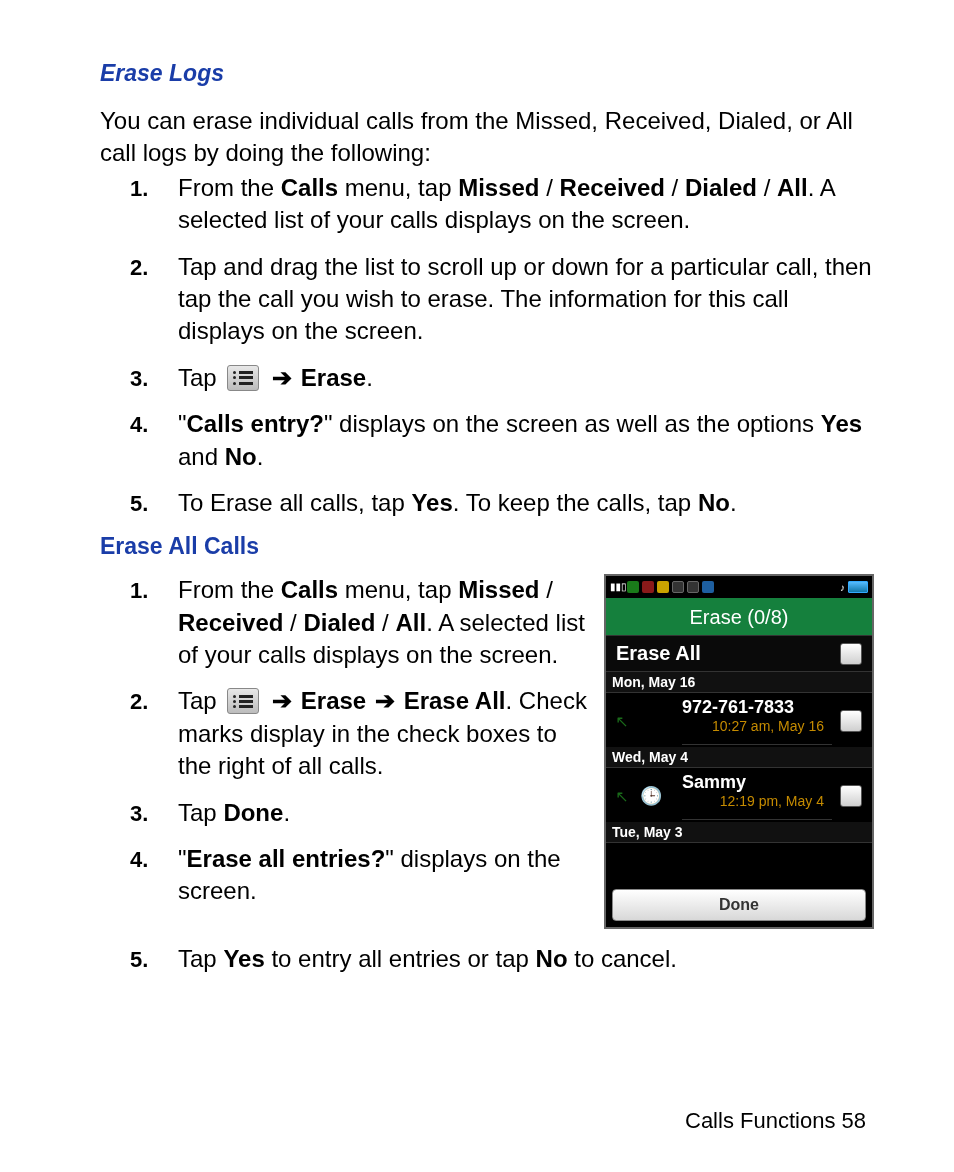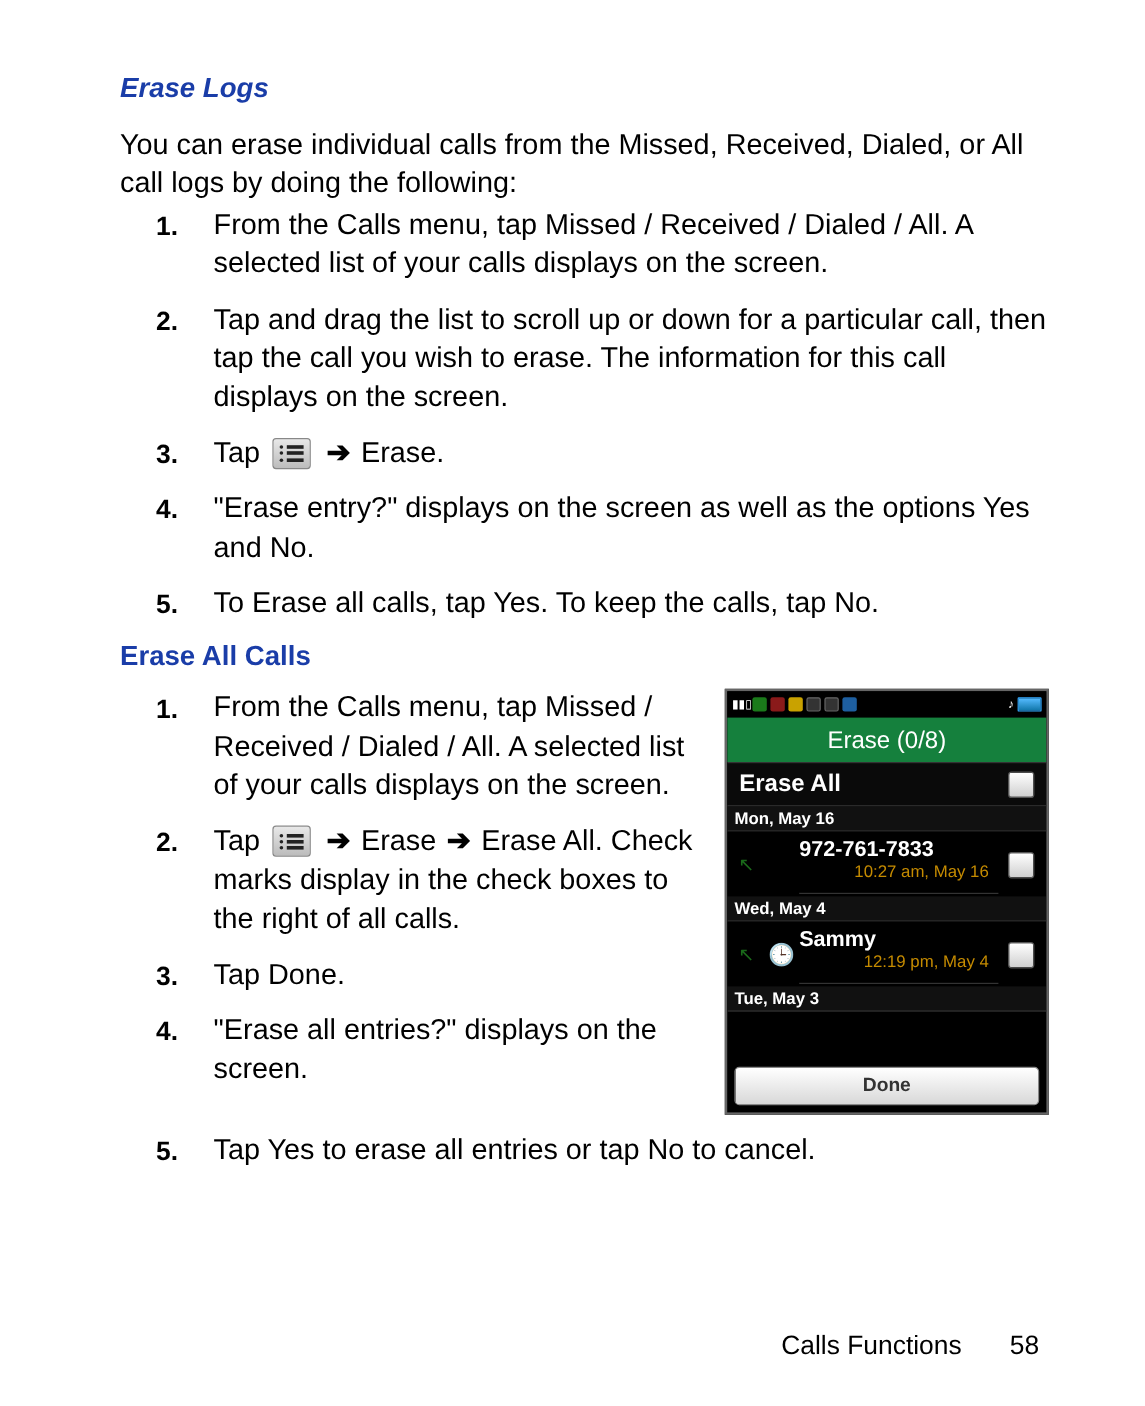--- a/index.html
+++ b/index.html
@@ -44,21 +44,21 @@
     }
     .li-num {
       font-weight: bold;
       min-width: 48px;
       font-size: 22px;
       padding-top: 2px;
     }
     .li-body {
       flex: 1;
     }
-    b { font-weight: normal; }
+    b { font-weight: bold; }
     .menu-icon {
       display: inline-flex;
       align-items: center;
       justify-content: center;
       vertical-align: text-bottom;
       width: 32px;
       height: 26px;
       background: linear-gradient(#e8e8e8,#bcbcbc);
       border: 1px solid #888;
       border-radius: 3px;
@@ -179,21 +179,21 @@
       justify-content: center;
       color: #1a6b1a;
       font-size: 16px;
     }
     .call-mid-icon {
       width: 18px;
       color: #c58b00;
       font-size: 18px;
       text-align: center;
     }
-    .call-info { flex: 1; }
+    .call-info { flex: 1; margin-left: 16px; }
     .call-line1 {
       color: #fff;
       font-size: 18px;
       font-weight: bold;
     }
     .call-line2 {
       color: #c58b00;
       font-size: 14px;
       text-align: right;
       padding-right: 8px;
@@ -214,21 +214,21 @@
     }
     .phone-body { flex: 1; display: flex; flex-direction: column; overflow: hidden; }
     .list-area { flex: 1; overflow: hidden; }
     .footer {
       position: absolute;
       bottom: 38px;
       right: 88px;
       font-size: 22px;
       color: #000;
     }
-    .footer .pn { margin-left: 34px; }
+    .footer .pn { }
     .after-two-col { margin-top: 14px; }
   </style>
 </head>
 <body>
 
 <div class="section-title">Erase Logs</div>
 <p class="intro">You can erase individual calls from the Missed, Received, Dialed, or All call logs by doing the following:</p>
 
 <ol class="num-list">
   <li>
@@ -264,21 +264,21 @@
         </span>
       </span>
       <span class="arrow">➔</span>
       <b>Erase</b><span>.</span>
     </span>
   </li>
 
   <li>
     <span class="li-num">4.</span>
     <span class="li-body">
-      <span>"</span><b>Erase entry?</b><span>" displays on the screen as well as the options </span><b>Yes</b><span> and </span><b>No</b><span>.</span>
+      <span>"</span><b>Calls entry?</b><span>" displays on the screen as well as the options </span><b>Yes</b><span> and </span><b>No</b><span>.</span>
     </span>
   </li>
 
   <li>
     <span class="li-num">5.</span>
     <span class="li-body">
       <span>To Erase all calls, tap </span><b>Yes</b><span>. To keep the calls, tap </span><b>No</b><span>.</span>
     </span>
   </li>
 </ol>
@@ -391,21 +391,21 @@
 
       <div class="done-btn">Done</div>
     </div>
   </div>
 </div>
 
 <ol class="num-list after-two-col">
   <li>
     <span class="li-num">5.</span>
     <span class="li-body">
-      <span>Tap </span><b>Yes</b><span> to erase all entries or tap </span><b>No</b><span> to cancel.</span>
+      <span>Tap </span><b>Yes</b><span> to entry all entries or tap </span><b>No</b><span> to cancel.</span>
     </span>
   </li>
 </ol>
 
 <div class="footer">
   <span>Calls Functions</span>
   <span class="pn">58</span>
 </div>
 
 </body></html>

